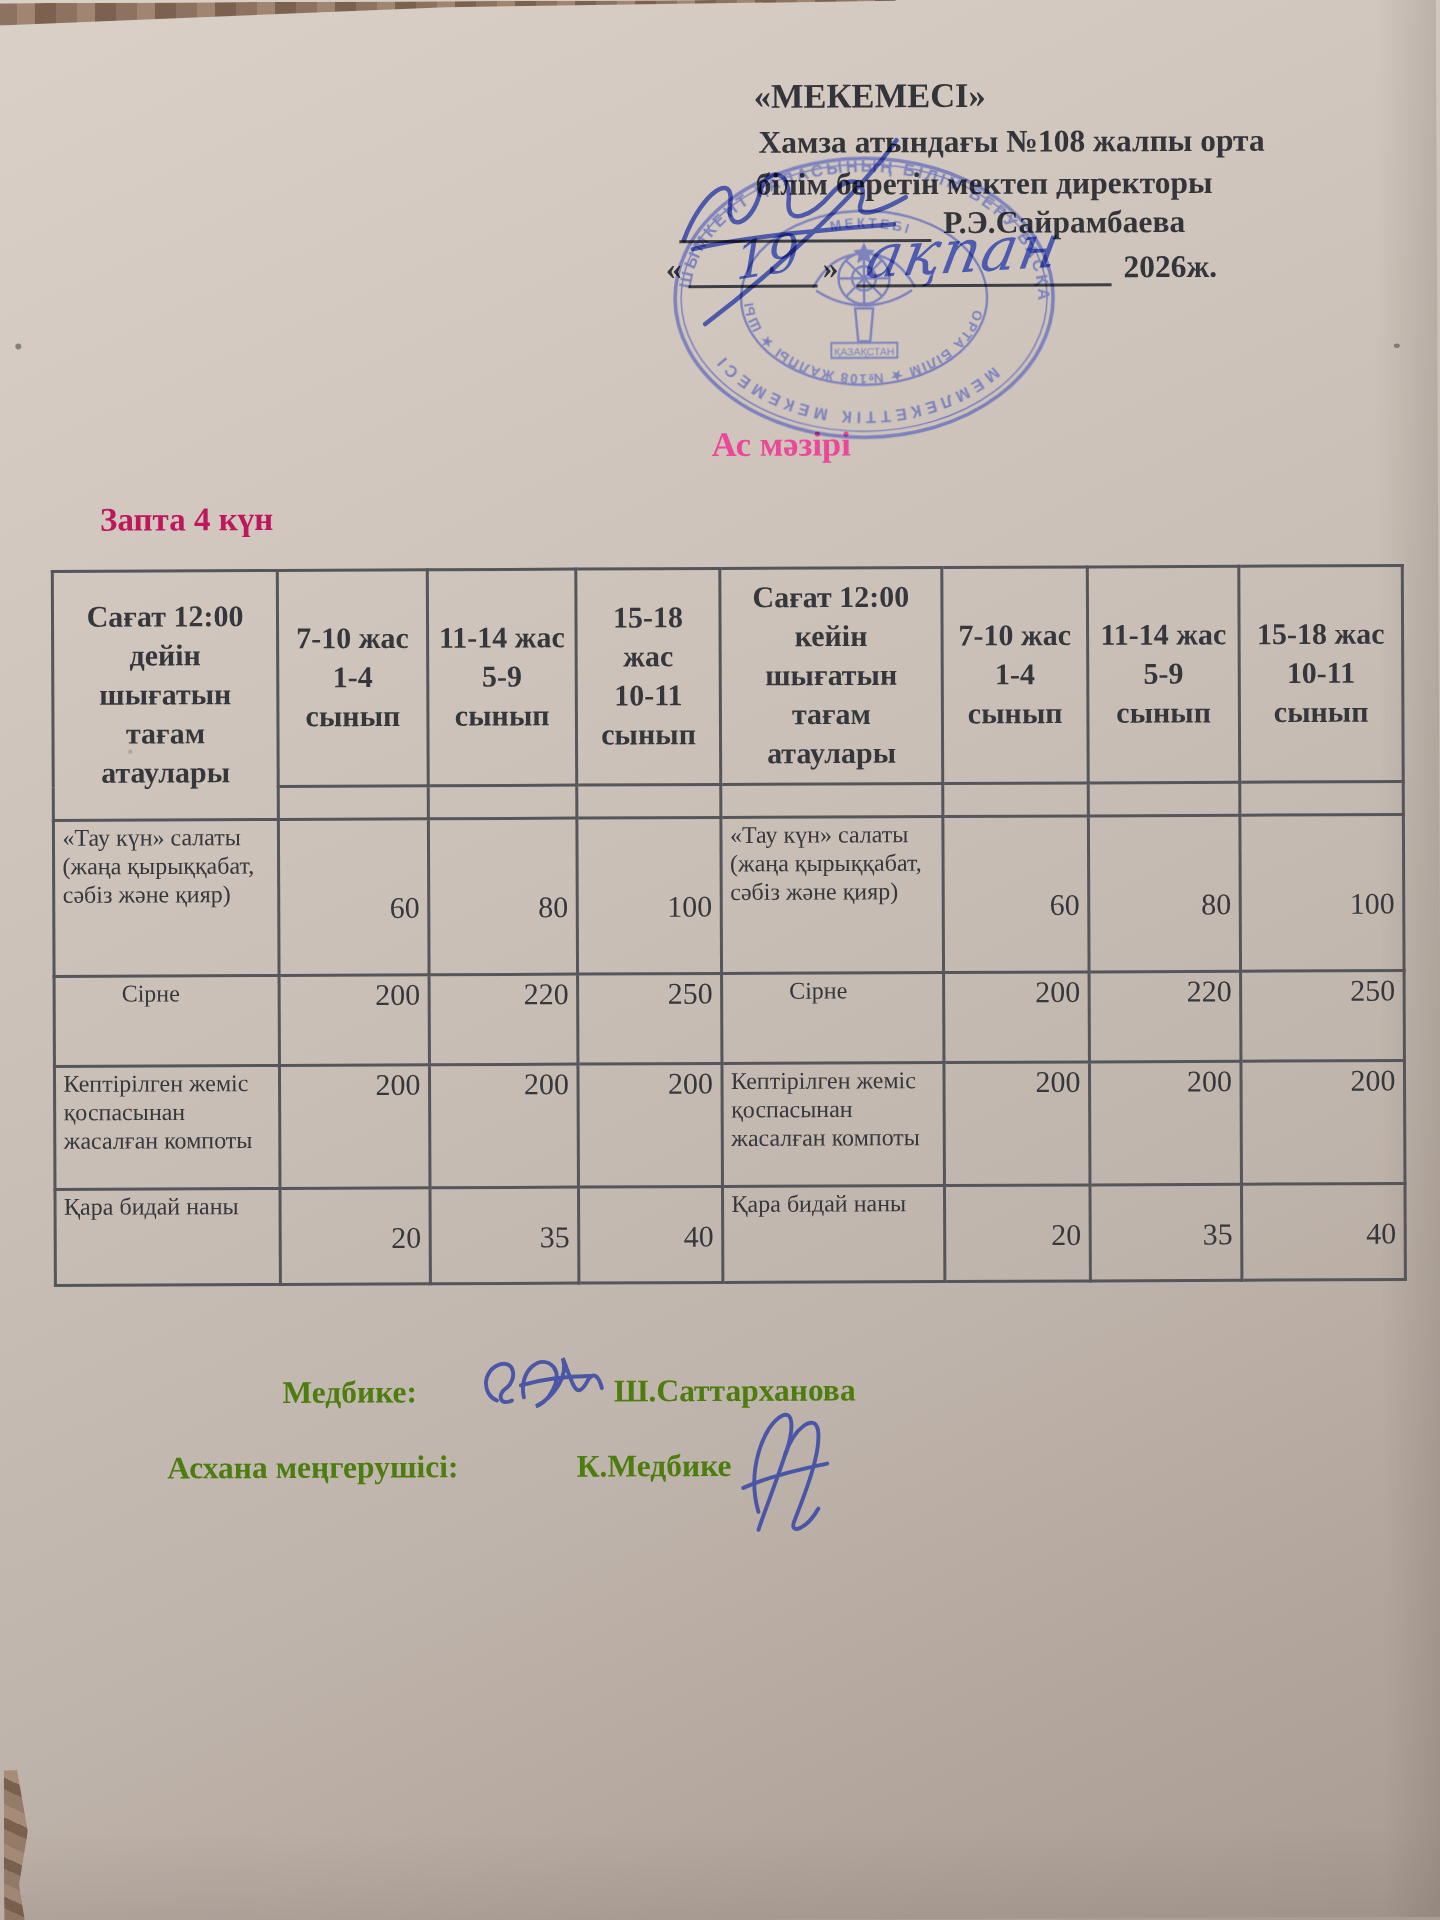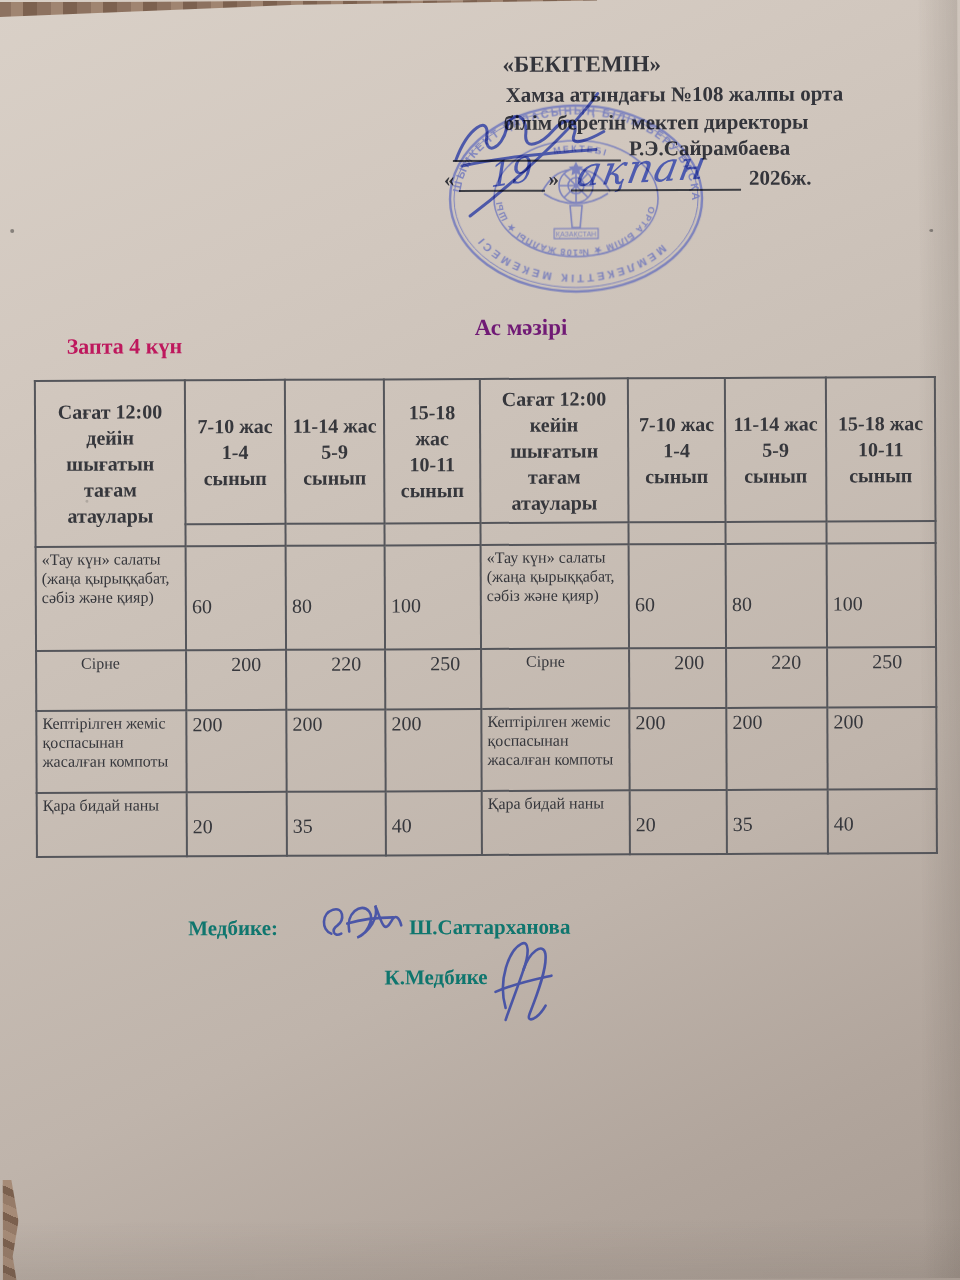--- a/index.html
+++ b/index.html
@@ -29,39 +29,39 @@
   .uline{display:inline-block;border-bottom:2px solid #3e3f44;height:24px;vertical-align:bottom;}
   .u-sig{width:168px;margin-right:8px;}
   .u-day{width:86px;margin:0 4px;}
   .u-mon{width:170px;margin:0 8px 0 12px;}
 
   .hw{position:absolute;color:#3b4cad;opacity:.88;font-style:italic;
       font-family:"DejaVu Serif", serif;z-index:6;mix-blend-mode:multiply;}
   .hw-day{left:492px;top:152px;font-size:34px;transform:rotate(-9deg) skewX(-8deg);}
   .hw-mon{left:580px;top:146px;font-size:40px;letter-spacing:1px;transform:rotate(-3deg) skewX(-14deg);}
 
-  .menu-title{position:absolute;left:476px;top:284px;font-size:23px;font-weight:bold;color:#701a75;margin-top:31px;}
+  .menu-title{position:absolute;left:476px;top:284px;font-size:23px;font-weight:bold;color:#ec4899;}
   .week-label{position:absolute;left:68px;top:332px;font-size:22px;font-weight:bold;color:#be185d;}
 
   
   table.menu{position:absolute;left:35px;top:378px;width:900px;border-collapse:collapse;
     color:#36373c;font-size:20px;table-layout:fixed;}
   table.menu td,table.menu th{border:2px solid #55565b;padding:2px 5px;overflow:hidden;}
   tr.hdr th{height:138px;font-weight:bold;text-align:center;vertical-align:middle;
     white-space:pre-line;line-height:1.3;font-size:20px;}
   tr.sp td{height:20px;padding:0;}
   td.name{text-align:left;vertical-align:top;line-height:1.2;font-size:16px;padding-top:4px;}
-  td.num{text-align:left;font-size:20px;}
+  td.num{text-align:right;font-size:20px;}
   tr.r1 td{height:82px;} tr.r1 td.num{vertical-align:middle;padding-top:18px;}
   tr.r2 td{height:54px;padding-left:44px;} tr.r2 td.num{vertical-align:top;}
   tr.r3 td{height:76px;} tr.r3 td.num{vertical-align:top;}
   tr.r4 td{height:54px;} tr.r4 td.num{vertical-align:middle;padding-top:6px;}
 
   
-  .sigline{position:absolute;font-weight:bold;font-size:21px;color:#0f766e;white-space:nowrap;}
+  .sigline{position:absolute;font-weight:bold;font-size:21px;color:#4d7c0f;white-space:nowrap;}
   .s1l{left:187px;top:915px;} .s1n{left:408px;top:915px;text-align:right;}
   .s2l{left:110px;top:965px;} .s2n{left:383px;top:965px;}
 
   svg.ink{position:absolute;z-index:5;mix-blend-mode:multiply;}
   svg.stampsvg{position:absolute;left:448px;top:100px;z-index:3;mix-blend-mode:multiply;
     opacity:.62;filter:blur(.3px);}
   .shade-right{position:absolute;right:0;top:0;width:40px;height:1280px;
     background:linear-gradient(90deg,rgba(90,80,72,0) 0%,rgba(90,80,72,.18) 100%);}
   .shade-bottom{position:absolute;left:0;bottom:0;width:960px;height:60px;
     background:linear-gradient(180deg,rgba(90,80,72,0) 0%,rgba(90,80,72,.12) 100%);}
@@ -102,21 +102,21 @@
       <path d="M113,86 L147,86 M130,69 L130,103 M118,74 L142,98 M142,74 L118,98"></path>
       <path d="M96,92 C104,78 112,72 124,70 M164,92 C156,78 148,72 136,70"></path>
       <path d="M98,94 C110,102 122,104 130,104 C138,104 150,102 162,94"></path>
       <path d="M124,106 L136,106 L134,128 L126,128 Z"></path>
       <path d="M130,62 l2.2,4.6 5,.7 -3.6,3.5 .9,5 -4.5,-2.4 -4.5,2.4 .9,-5 -3.6,-3.5 5,-.7 Z" fill="#4a59bd" stroke="none"></path>
     </g>
     <rect x="108" y="129" width="44" height="10" fill="none" stroke="#4a59bd" stroke-width="1.2"></rect>
     <text x="130" y="137" text-anchor="middle" font-size="7" fill="#4a59bd" font-family="Liberation Sans, sans-serif">ҚАЗАҚСТАН</text>
   </svg>
 
-  <div class="hline l1">«БЕКІТЕМІН»</div>
+  <div class="hline l1">«МЕКЕМЕСІ»</div>
   <div class="hline l2">Хамза атындағы №108 жалпы орта</div>
   <div class="hline l3">білім беретін мектеп директоры</div>
   <div class="hline l4"><span class="uline u-sig"></span><span>Р.Э.Сайрамбаева</span></div>
   <div class="hline l5"><span>«</span><span class="uline u-day"></span><span>»</span><span class="uline u-mon"></span><span>2026ж.</span></div>
 
   <div class="hw hw-day">19</div>
   <div class="hw hw-mon">ақпан</div>
 
   <svg class="ink" style="left:448px;top:88px;" width="225" height="135" viewBox="0 0 225 135">
     <g stroke="#3746a6" stroke-width="3" fill="none" stroke-linecap="round" opacity=".85">
@@ -222,20 +222,21 @@
   <div class="sigline s1l">Медбике:</div>
   <div class="sigline s1n">Ш.Саттарханова</div>
   <svg class="ink" style="left:312px;top:895px;" width="92" height="58" viewBox="0 0 92 58">
     <g stroke="#3746a6" stroke-width="2.6" fill="none" stroke-linecap="round" opacity=".85">
       <path d="M18,38 C8,34 8,18 20,14 C30,11 32,24 24,30 C18,34 20,42 28,38"></path>
       <path d="M36,36 C32,18 48,6 56,16 C62,24 52,40 44,42 C56,36 66,22 62,10 C68,24 70,40 78,26 C82,18 86,22 88,30"></path>
       <path d="M34,28 C48,24 66,22 80,22"></path>
     </g>
   </svg>
 
+  <div class="sigline s2l">Асхана меңгерушісі:</div>
   <div class="sigline s2n">К.Медбике</div>
   <svg class="ink" style="left:478px;top:936px;" width="88" height="92" viewBox="0 0 88 92">
     <g stroke="#3746a6" stroke-width="2.6" fill="none" stroke-linecap="round" opacity=".85">
       <path d="M26,72 C18,44 30,14 42,8 C50,4 50,18 44,34 C38,52 30,72 26,84"></path>
       <path d="M44,34 C50,16 64,6 66,18 C68,32 58,58 50,78 C46,88 58,84 66,70"></path>
       <path d="M16,56 C34,48 54,44 72,40"></path>
     </g>
   </svg>
 
   <div class="shade-right"></div>

